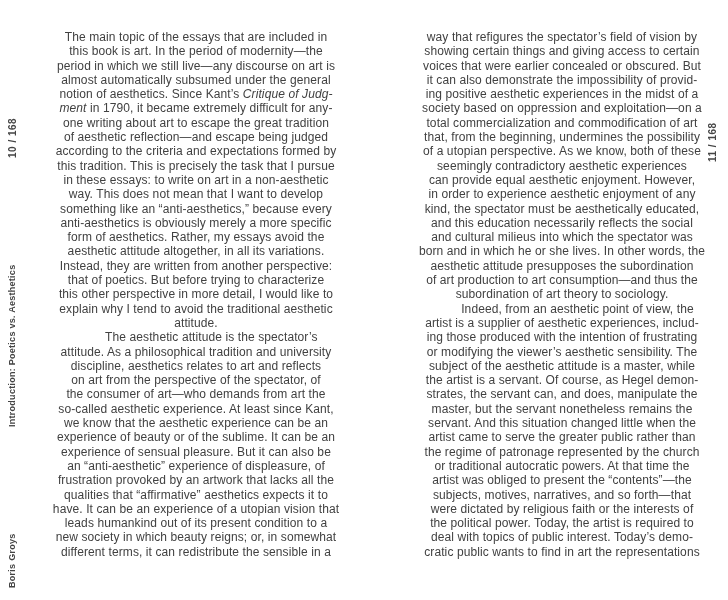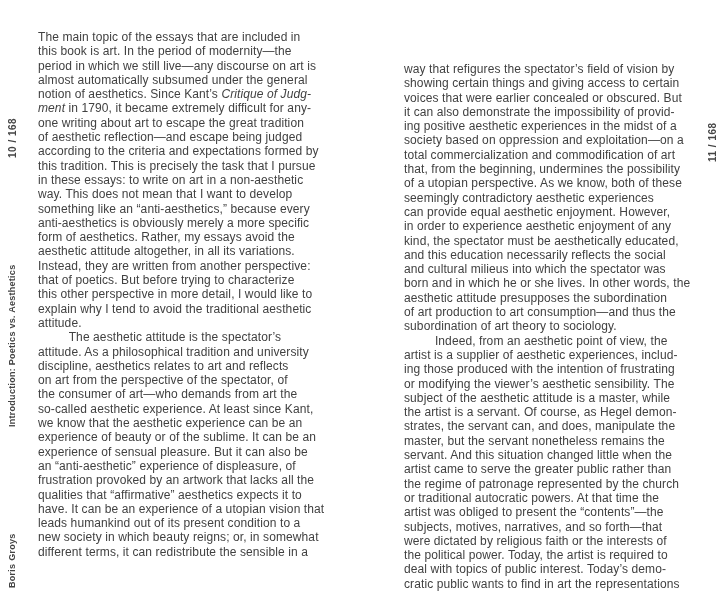--- a/index.html
+++ b/index.html
@@ -19,23 +19,24 @@
   }
   .page {
     position: absolute;
     top: 30px;
     width: 316px;
     color: #414141;
     font-size: 12px;
     line-height: 14.3px;
     letter-spacing: 0.1px;
     white-space: pre;
+    text-align: center;
   }
   .page-left  { left: 38px; }
-  .page-right { left: 404px; margin-top: 32px; }
+  .page-right { left: 404px; }
   .textline { height: 14.3px; }
   .textline em { }
   .vlabel {
     position: absolute;
     transform: rotate(-90deg);
     transform-origin: 0 0;
     white-space: nowrap;
     color: #444444;
     font-weight: bold;
     letter-spacing: 0.03em;

